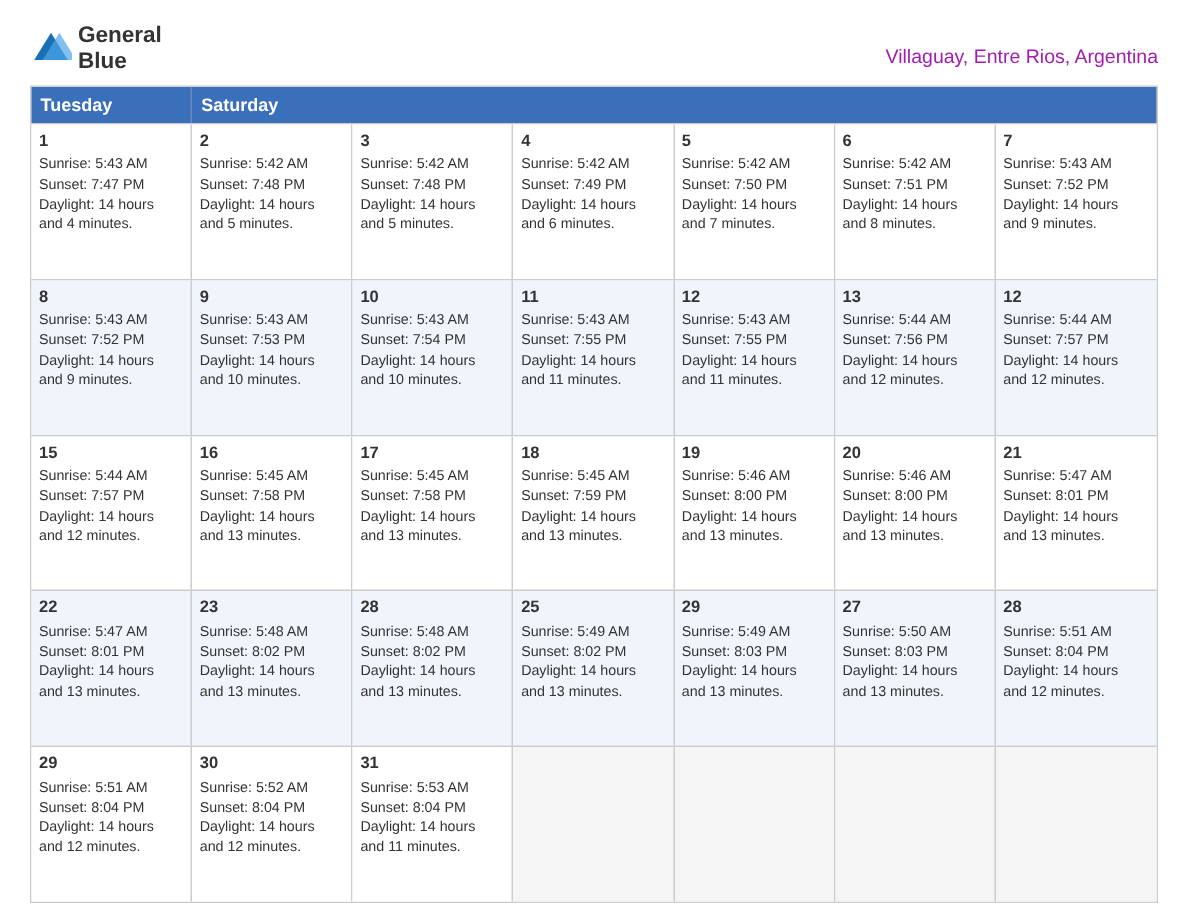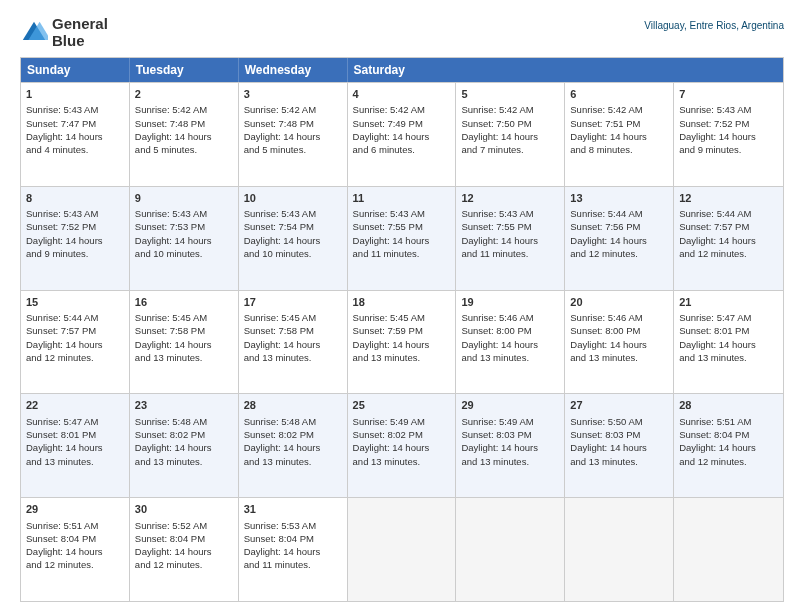--- a/index.html
+++ b/index.html
@@ -6,21 +6,21 @@
     body {
       width: 792px;
       height: 612px;
       font-family: Arial, sans-serif;
       background: #fff;
       overflow: hidden;
     }
     .page {
       width: 792px;
       height: 612px;
-      padding: 16px 8px 10px 20px;
+      padding: 16px 20px 10px 20px;
       display: flex;
       flex-direction: column;
     }
     .header {
       display: flex;
       justify-content: space-between;
       align-items: flex-start;
       margin-bottom: 8px;
     }
     .logo {
@@ -41,23 +41,23 @@
     .title-block {
       text-align: right;
     }
     .month-title {
       font-size: 32px;
       font-weight: bold;
       color: #333;
       line-height: 1.1;
     }
     .subtitle {
-      font-size: 10px;
-      color: #0c4a6e;
-      margin-top: 4px;
+      font-size: 13px;
+      color: #a21caf;
+      margin-top: 14px;
     }
     .calendar {
       flex: 1;
       display: flex;
       flex-direction: column;
       border: 1px solid #ccc;
     }
     .cal-header-row {
       display: grid;
       grid-template-columns: repeat(7, 1fr);
@@ -119,23 +119,21 @@
         <div>Blue</div>
       </div>
     </div>
     <div class="title-block">
       <div class="subtitle">Villaguay, Entre Rios, Argentina</div>
     </div>
   </div>
 
   <div class="calendar">
     <div class="cal-header-row" id="cal-header">
-        <div class="cal-header-cell">Sunday</div>
         <div class="cal-header-cell">Tuesday</div>
-        <div class="cal-header-cell">Wednesday</div>
         <div class="cal-header-cell">Saturday</div>
       </div>
     <div class="cal-body" id="cal-body">
         <div class="cal-row">
           <div class="cal-cell">
             <span class="day-num">1</span>
             <div>Sunrise: 5:43 AM</div>
             <div>Sunset: 7:47 PM</div>
             <div>Daylight: 14 hours</div>
             <div>and 4 minutes.</div>

